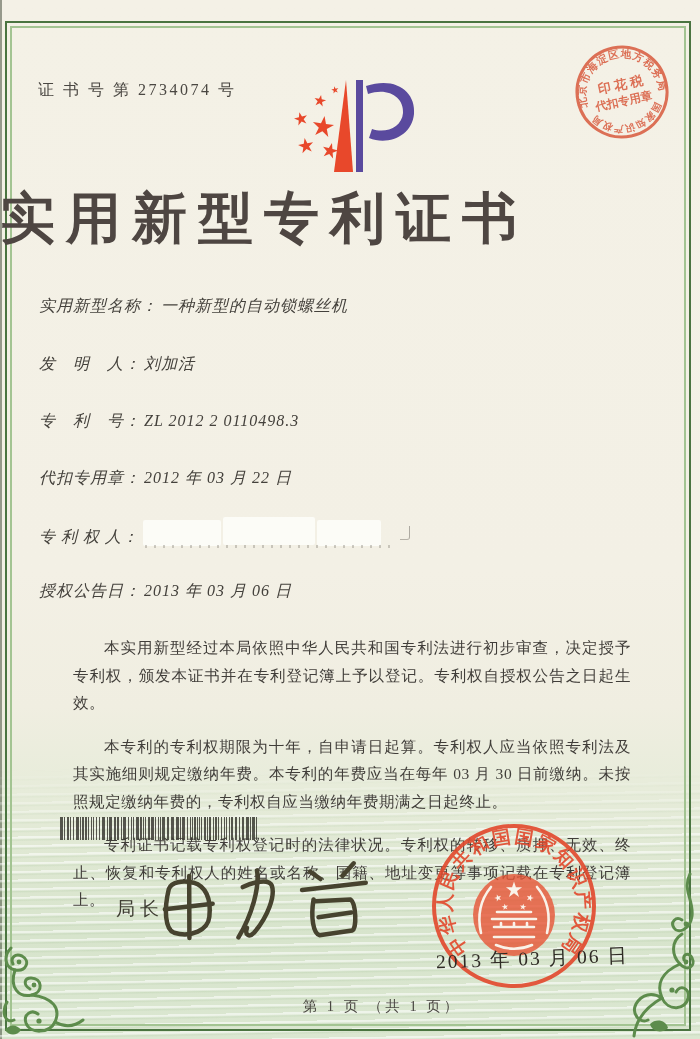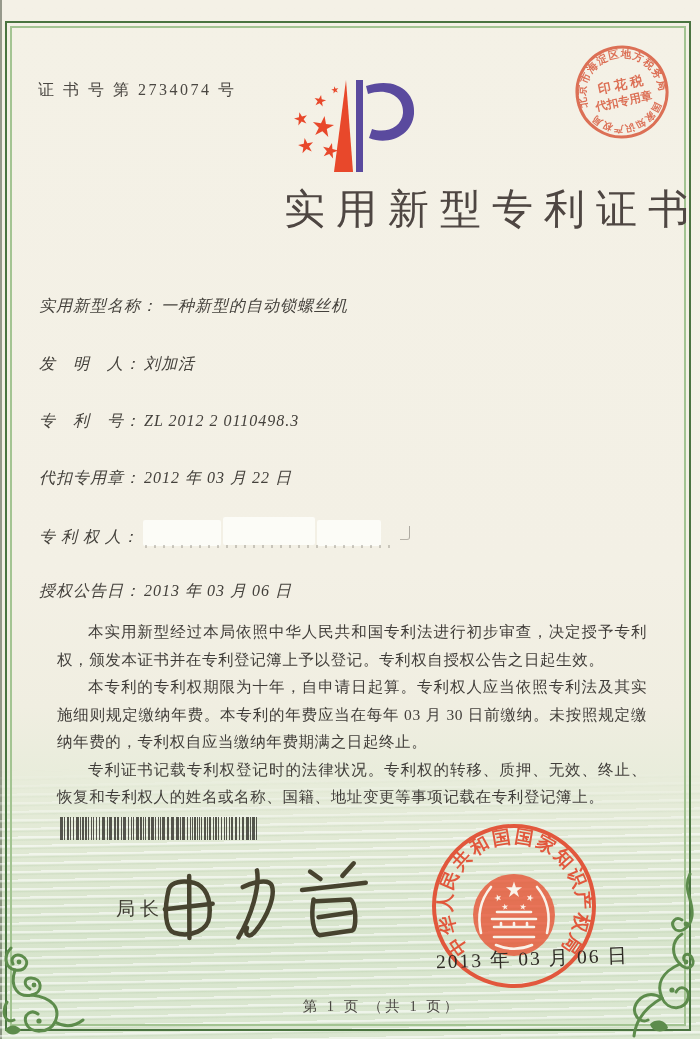--- a/index.html
+++ b/index.html
@@ -15,36 +15,36 @@
       rgba(255,255,255,.55) 0px, rgba(255,255,255,.55) 1.6px,
       rgba(140,178,126,.14) 3.4px, rgba(255,255,255,0) 5px, rgba(255,255,255,0) 8.6px);
     -webkit-mask-image:linear-gradient(180deg,transparent,#000 70px);
     mask-image:linear-gradient(180deg,transparent,#000 70px);
   }
   .frame-outer{position:absolute;top:21px;left:5px;right:9px;bottom:8px;border:2px solid #4a7440;pointer-events:none;}
   .frame-inner{position:absolute;top:26px;left:10px;right:14px;bottom:13px;border:2px solid #a3c492;pointer-events:none;}
   .cert-no{position:absolute;left:38px;top:80px;font-size:16px;letter-spacing:2.5px;color:#4a4742;}
   .tax-stamp{position:absolute;left:572px;top:42px;width:100px;height:100px;opacity:.85;transform:rotate(-12deg);}
   .logo{position:absolute;left:282px;top:74px;width:140px;height:106px;}
-  .title{position:absolute;top:182px;left:0;width:100%;text-align:right;
-    font-size:41px;font-weight:400;letter-spacing:11px;color:#4e4642;}
+  .title{position:absolute;top:182px;left:0;width:100%;text-align:left;
+    font-size:55px;font-weight:700;letter-spacing:11px;color:#4e4642;}
   .field{position:absolute;left:39px;font-size:16px;letter-spacing:1px;color:#44413c;white-space:nowrap;font-style:italic;}
   .f-value{padding-left:3px;}
   .redact-wrap{display:inline-block;position:relative;width:265px;height:24px;vertical-align:-6px;}
   .redact-box{position:absolute;top:-4px;height:26px;background:rgba(252,252,248,.95);border-radius:2px;}
   .rb1{left:4px;width:78px;}
   .rb2{left:84px;width:92px;top:-7px;height:28px;}
   .rb3{left:178px;width:64px;}
   .redact-marks{position:absolute;left:6px;right:10px;bottom:0;height:3px;
     background:repeating-linear-gradient(90deg,rgba(120,115,105,.35) 0 2px,transparent 2px 9px);}
   .redact-glyph{position:absolute;right:-6px;top:2px;width:9px;height:13px;
     border-right:1.5px solid rgba(90,86,78,.45);border-bottom:1.5px solid rgba(90,86,78,.4);border-radius:0 0 3px 0;}
   .paras{position:absolute;left:57px;top:618px;width:590px;font-size:15.5px;line-height:27.5px;
     color:#413e3a;text-align:justify;letter-spacing:.6px;}
-  .paras p{margin:0;text-indent:2em;}
+  .paras p{margin:16px;text-indent:2em;}
   .barcode{position:absolute;left:60px;top:817px;width:202px;height:23px;opacity:.85;}
   .sig-role{position:absolute;left:103px;top:896px;font-size:19px;letter-spacing:5px;color:#3e3c32;margin-left:13px;}
   .sig{position:absolute;left:152px;top:850px;width:225px;height:118px;transform:rotate(-3deg);}
   .seal{position:absolute;left:427px;top:819px;width:174px;height:174px;opacity:.9;}
   .seal-date{position:absolute;left:436px;top:945px;font-size:19.5px;letter-spacing:2px;color:#2f2b25;transform:rotate(-2deg);white-space:nowrap;}
   .footer{position:absolute;top:997px;left:0;width:100%;text-align:center;font-size:14.5px;letter-spacing:3px;color:#4a4742;padding-left:32px;}
   .flourish-bl{position:absolute;left:1px;top:946px;width:84px;height:93px;}
   .flourish-br{position:absolute;left:616px;top:872px;width:84px;height:167px;}
 </style>
 </head>

